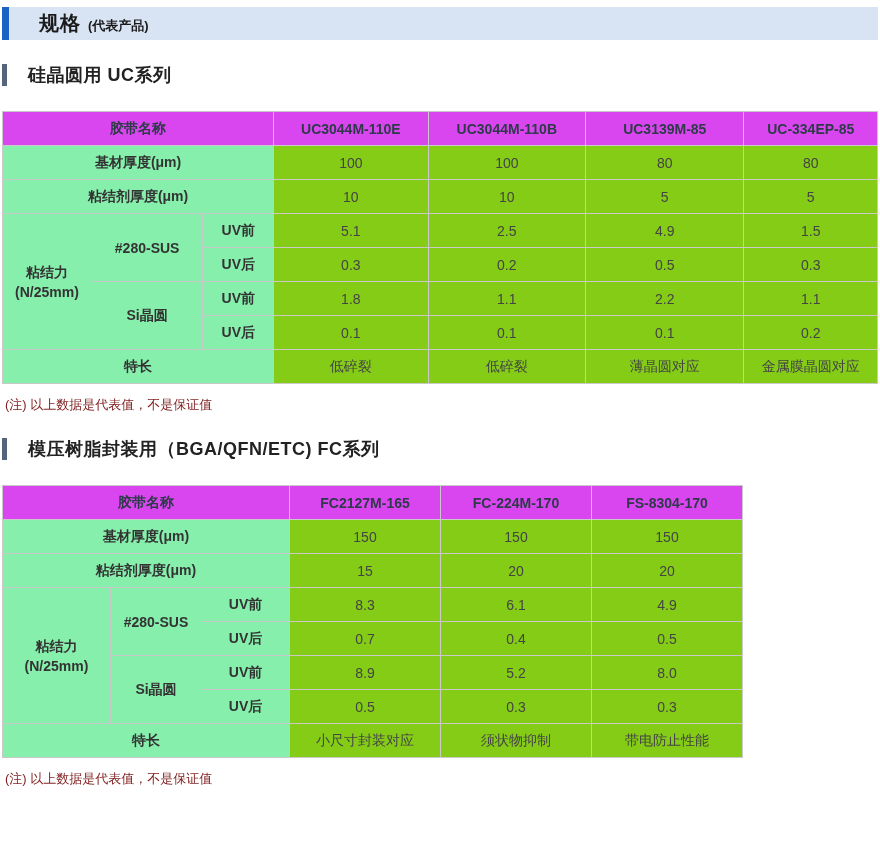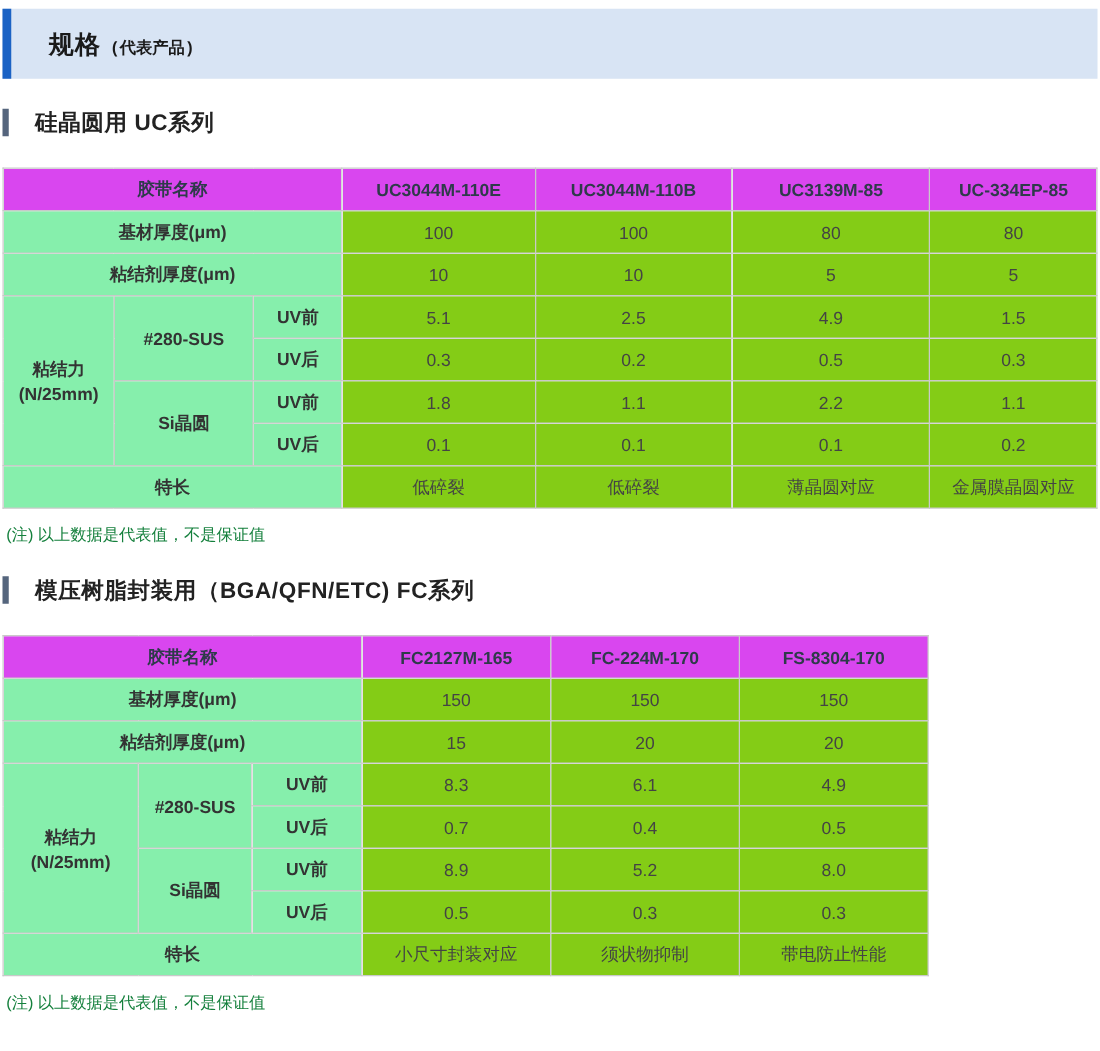--- a/index.html
+++ b/index.html
@@ -8,29 +8,29 @@
     width: 880px; height: 841px;
     background: #ffffff;
     font-family: "Liberation Sans", "DejaVu Sans", sans-serif;
     color: #333;
     overflow: hidden;
   }
   .page { padding: 7px 2px 0 2px; }
 
   
   .banner {
-    height: 56px;
+    height: 33px;
     background: #d8e4f4;
     border-left: 7px solid #1b62c4;
     display: flex;
     align-items: center;
     padding-left: 30px;
   }
   .banner-title { font-size: 20px; font-weight: bold; color: #1a1a1a; letter-spacing: 1px; }
-  .banner-subtitle { font-size: 13px; font-weight: bold; color: #1a1a1a; margin-left: 7px; padding-top: 5px; font-family: Liberation Mono, monospace; }
+  .banner-subtitle { font-size: 13px; font-weight: bold; color: #1a1a1a; margin-left: 7px; padding-top: 5px; }
 
   
   .section-heading { margin: 23px 0 0 0; display: flex; align-items: center; gap: 8px; }
   .section-bar { width: 5px; height: 22px; background: #55657d; margin-right: 13px; flex: 0 0 auto; }
   .section-title { font-size: 18px; font-weight: bold; color: #222; letter-spacing: 0.5px; }
 
   
   table.spec { border-collapse: collapse; table-layout: fixed; margin-top: 24px; }
   table.spec th, table.spec td {
     border: 1px solid #c9c9c9;
@@ -39,21 +39,21 @@
     vertical-align: middle;
     font-size: 14px;
     padding: 0 2px;
     overflow: hidden;
   }
   table.spec th { background: #86efac; font-weight: bold; color: #333; }
   table.spec tr.head th { background: #d946ef; color: #2e3razi; color: #2e3a4a; text-align: center; }
   table.spec td { background: #84cc16; font-weight: normal; color: #444; }
   .adh-line { line-height: 20px; }
 
-  .note { font-size: 13px; color: #15803d; margin: 12px 0 0 3px; }
+  .note { font-size: 13px; color: #7f1d1d; margin: 12px 0 0 3px; }
   .t2 { margin-top: 19px; }
 </style>
 </head>
 <body>
 
 <div class="page">
 
   <div class="banner">
     <span class="banner-title">规格</span>
     <span class="banner-subtitle">(代表产品)</span>

